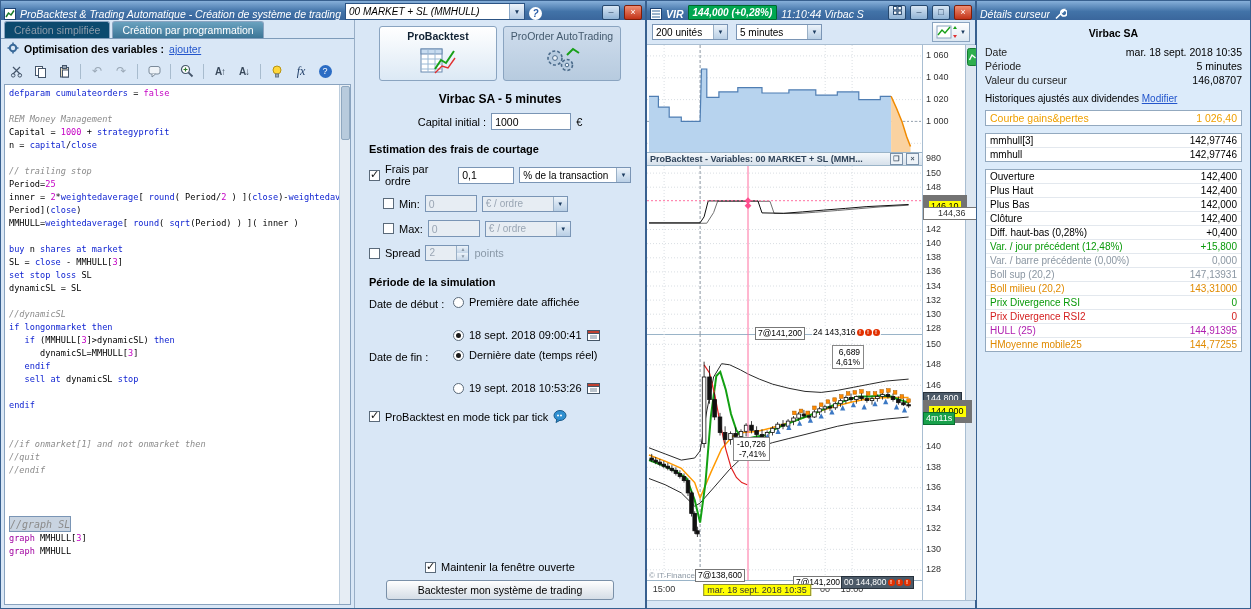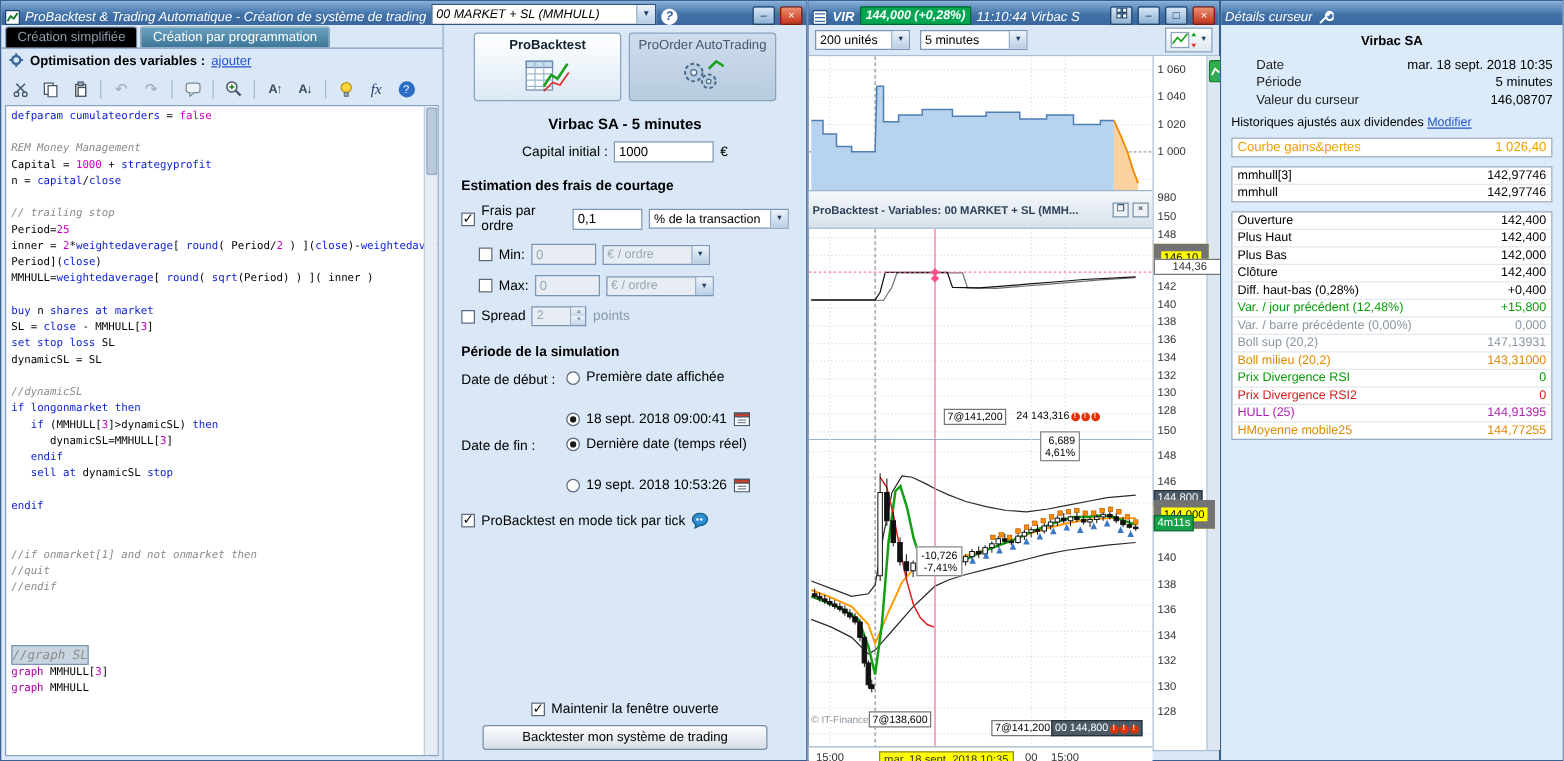--- a/index.html
+++ b/index.html
@@ -21,21 +21,21 @@
   .tcombo .arr{width:14px;height:100%;background:linear-gradient(#ecf3fa,#b5cce4);border-left:1px solid #8aa8c8;font-size:6.5px;display:flex;align-items:center;justify-content:center;color:#1c3c60;}
   .hicon{flex:0 0 13px;width:13px;height:13px;border-radius:50%;background:#fff;color:#2b5ea8;font-weight:bold;font-size:10px;line-height:13px;text-align:center;}
   .badge{background:#00a651;border:1px solid #00662f;color:#fff;font-weight:bold;font-size:10px;line-height:13px;padding:0 4px;border-radius:1px;}
   .symtxt{font-weight:bold;}
 
   
   .win-body{flex:1;display:flex;min-height:0;}
   .pane-left{width:353px;flex:0 0 353px;border-right:1px solid #98aec6;display:flex;flex-direction:column;min-height:0;}
   .tabs{flex:0 0 18px;display:flex;align-items:flex-end;gap:2px;padding-left:3px;border-bottom:1px solid #7e9cba;}
   .tab{font-size:10.5px;padding:2px 9px 2px;border:1px solid #8aa4c0;border-bottom:none;border-radius:3px 3px 0 0;}
-  .tab.inactive{background:#000000;color:#8d9cab;}
+  .tab.inactive{background:#0c4a6e;color:#8d9cab;}
   .tab.active{background:linear-gradient(#6aa2bf,#3c7596);color:#fff;}
   .optim{flex:0 0 20px;display:flex;align-items:center;gap:5px;padding:0 6px;font-size:10.5px;}
   .optim .lab{font-weight:bold;}
   .link{color:#2255cc;text-decoration:underline;cursor:pointer;}
   .etoolbar{flex:0 0 24px;display:flex;align-items:center;gap:2px;padding:0 4px;}
   .tbtn{width:20px;height:20px;display:flex;align-items:center;justify-content:center;border:1px solid transparent;border-radius:2px;font-size:12px;color:#3a4a5c;}
   .tbtn.gray{color:#9aa8b6;}
   .tsep{width:1px;height:15px;background:#a8bcce;margin:0 3px;}
   .tbtn .a-ico{font-size:10px;font-weight:bold;letter-spacing:-1px;}
   .editor{flex:1;margin:1px 3px 3px;background:#fff;border:1px solid #89a3bf;position:relative;overflow:hidden;font-family:"DejaVu Sans Mono",monospace;font-size:8.6px;line-height:13px;padding:2px 12px 2px 4px;}
@@ -80,21 +80,21 @@
   .grayunit{color:#8a99a8;}
   .keepopen{margin-top:auto;display:flex;justify-content:center;align-items:center;gap:5px;margin-bottom:7px;}
   .btn{align-self:center;width:228px;height:20px;border:1px solid #7a90a8;border-radius:3px;background:linear-gradient(#fefefe,#d5dde6);font-size:10.5px;font-family:"Liberation Sans",sans-serif;}
 
   
   .ctoolbar{flex:0 0 24px;display:flex;align-items:center;gap:8px;padding:0 5px;border-bottom:1px solid #a9bed2;background:#d9e7f6;}
   .ctool-right{margin-left:auto;display:flex;align-items:center;gap:2px;border:1px solid #8aa4c0;background:linear-gradient(#fff,#dde8f2);height:18px;padding:0 3px;}
   .chart-body{flex:0 0 555px;height:555px;display:flex;position:relative;background:#fff;}
   .plot-col{width:275px;flex:0 0 275px;}
   .plot-col svg{display:block;}
-  .panel-hdr{height:31px;box-sizing:border-box;background:linear-gradient(#f4f8fb,#d7e1eb);border-top:1px solid #9ab4c8;border-bottom:1px solid #9ab4c8;font-size:9px;font-weight:bold;color:#2e4258;display:flex;align-items:center;gap:3px;padding:0 3px;white-space:nowrap;overflow:hidden;}
+  .panel-hdr{height:14px;box-sizing:border-box;background:linear-gradient(#f4f8fb,#d7e1eb);border-top:1px solid #9ab4c8;border-bottom:1px solid #9ab4c8;font-size:9px;font-weight:bold;color:#2e4258;display:flex;align-items:center;gap:3px;padding:0 3px;white-space:nowrap;overflow:hidden;}
   .ph-sp{flex:1;}
   .ph-btn{width:11px;height:10px;border:1px solid #7a90a8;background:#eef3f8;font-size:7px;line-height:9px;text-align:center;color:#456;}
   .time-axis{height:20px;box-sizing:border-box;border-top:1px solid #9ab4c8;position:relative;font-size:9px;color:#333;background:#fff;}
   .xtick{position:absolute;top:3px;transform:translateX(-50%);white-space:nowrap;}
   .xtick.cursor{background:#ffff00;border:1px solid #8a8a3a;padding:0 3px;z-index:2;}
   .axis-col{width:42px;flex:0 0 42px;border-left:1px solid #a9bed2;position:relative;font-size:9px;color:#333;background:#fff;}
   .ytick{position:absolute;left:3px;height:11px;line-height:11px;white-space:nowrap;}
   .ytick.cursor-box{left:0;background:#ffff00;border:6px solid #737373;padding:0 2px;color:#000;}
   .ytick.white-box{left:0;background:#fff;border:1px solid #777;padding:0 14px;}
   .ytick.dark-box{left:0;background:#4c5a68;border:1px solid #26313c;color:#fff;padding:0 2px;}
@@ -115,21 +115,21 @@
   .crossv{stroke:#ff6fa0;stroke-width:1;}
   .crossh{stroke:#ff6fa0;stroke-width:1;stroke-dasharray:2,2;}
   .wick{stroke:#111;stroke-width:0.8;}
   .cup{fill:#fff;stroke:#111;stroke-width:0.8;}
   .cdn{fill:#111;stroke:#111;stroke-width:0.8;}
 
   
   .details-body{flex:1;background:#dcebfa;padding:7px 8px;font-size:10.5px;overflow:hidden;}
   .dtitle{text-align:center;font-weight:bold;margin-bottom:7px;}
   .inforow{display:flex;justify-content:space-between;margin:2px 0;}
-  .inforow .il{color:#222;margin-left:20px;}
+  .inforow .il{color:#222;}
   .hist{margin:7px 0 6px;font-size:10px;}
   .gpbox{background:#fff;border:1px solid #93a9bf;display:flex;justify-content:space-between;padding:1px 4px;color:#f0a000;margin:5px 0;font-size:10.5px;}
   .dbox{background:#fff;border:1px solid #93a9bf;margin:7px 0;}
   .drow{display:flex;justify-content:space-between;padding:0 4px;height:13px;line-height:13px;border-bottom:1px solid #e3e8ee;font-size:10px;}
   .drow:last-child{border-bottom:none;}
   .drow.green{color:#0a9a0a;}
   .drow.red{color:#d42020;}
   .drow.gray{color:#8a96a2;}
   .drow.orange{color:#e08a00;}
   .drow.purple{color:#b020b0;}

